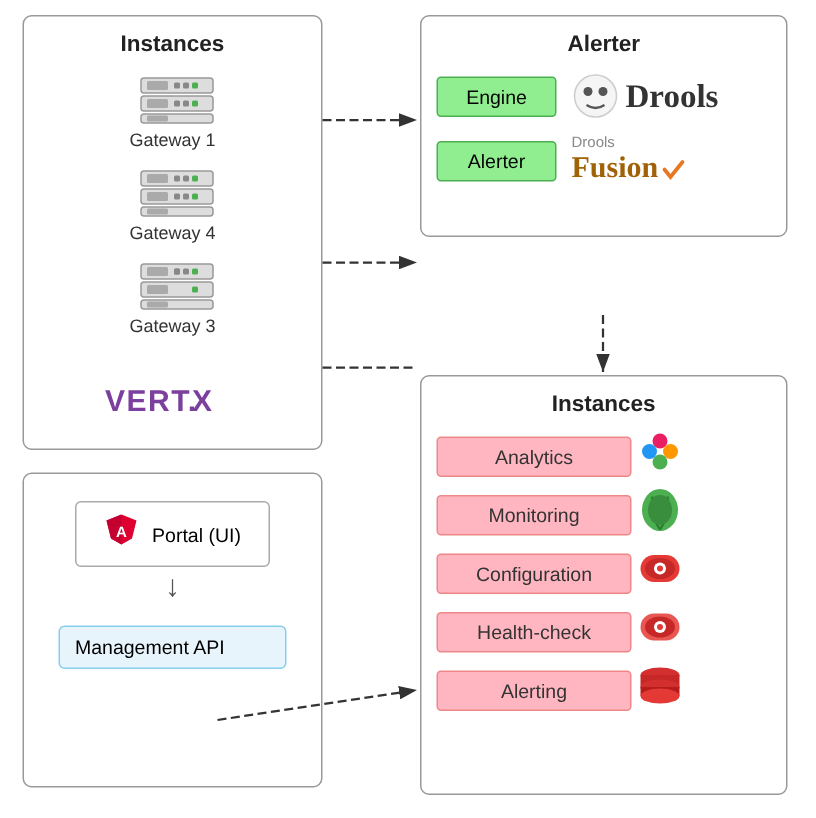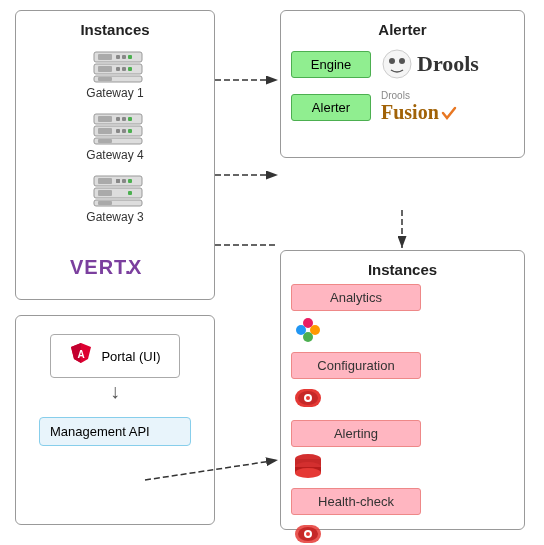--- a/index.html
+++ b/index.html
@@ -144,24 +144,23 @@
     .repository-box {
       left: 280px;
       top: 250px;
       width: 245px;
       height: 280px;
       padding: 10px;
     }
 
     .repo-row {
       display: flex;
-      align-items: flex-start;
+      align-items: flex-end;
       margin: 5px 0;
       gap: 2px;
-      flex-direction: column;
     }
 
     .repo-btn {
       background: #FFB6C1;
       border: 1px solid #e88;
       border-radius: 3px;
       padding: 5px 0;
       font-size: 13px;
       width: 130px;
       text-align: center;
@@ -334,52 +333,62 @@
       <div class="repo-btn">Analytics</div>
 
       <svg width="34" height="34" viewBox="0 0 34 34">
         <circle cx="17" cy="10" r="5" fill="#E91E63"></circle>
         <circle cx="24" cy="17" r="5" fill="#FF9800"></circle>
         <circle cx="17" cy="24" r="5" fill="#4CAF50"></circle>
         <circle cx="10" cy="17" r="5" fill="#2196F3"></circle>
       </svg>
     </div>
 
+    <div class="repo-row">
+      <div class="repo-btn">Monitoring</div>
+
+      <svg width="34" height="34" viewBox="0 0 34 34">
+        <ellipse cx="17" cy="17" rx="12" ry="14" fill="#4CAF50"></ellipse>
+        <path d="M17 30 Q10 20 12 8" stroke="#2E7D32" stroke-width="1.5" fill="none"></path>
+        <path d="M17 30 Q24 20 22 8" stroke="#2E7D32" stroke-width="1.5" fill="none"></path>
+        <ellipse cx="17" cy="17" rx="8" ry="10" fill="#388E3C"></ellipse>
+      </svg>
+    </div>
 
     <div class="repo-row">
       <div class="repo-btn">Configuration</div>
 
       <svg width="34" height="34" viewBox="0 0 34 34">
         <rect x="4" y="8" width="26" height="18" rx="9" fill="#E53935"></rect>
+        <ellipse cx="17" cy="17" rx="10" ry="7" fill="#C62828"></ellipse>
+        <circle cx="17" cy="17" r="4" fill="#fff"></circle>
+        <circle cx="17" cy="17" r="2" fill="#E53935"></circle>
+      </svg>
+    </div>
+
+    <div class="repo-row">
+      <div class="repo-btn">Health-check</div>
+
+      <svg width="34" height="34" viewBox="0 0 34 34">
+        <rect x="4" y="8" width="26" height="18" rx="9" fill="#E53935" opacity="0.85"></rect>
         <ellipse cx="17" cy="17" rx="10" ry="7" fill="#C62828"></ellipse>
         <circle cx="17" cy="17" r="4" fill="#fff"></circle>
         <circle cx="17" cy="17" r="2" fill="#E53935"></circle>
       </svg>
     </div>
 
     <div class="repo-row">
       <div class="repo-btn">Alerting</div>
 
       <svg width="34" height="34" viewBox="0 0 34 34">
         <ellipse cx="17" cy="10" rx="13" ry="5" fill="#D32F2F"></ellipse>
         <rect x="4" y="10" width="26" height="8" fill="#C62828"></rect>
         <ellipse cx="17" cy="18" rx="13" ry="5" fill="#D32F2F"></ellipse>
         <rect x="4" y="18" width="26" height="6" fill="#B71C1C"></rect>
         <ellipse cx="17" cy="24" rx="13" ry="5" fill="#E53935"></ellipse>
-      </svg>
-    </div>
-
-    <div class="repo-row">
-      <div class="repo-btn">Health-check</div>
-
-      <svg width="34" height="34" viewBox="0 0 34 34">
-        <rect x="4" y="8" width="26" height="18" rx="9" fill="#E53935" opacity="0.85"></rect>
-        <ellipse cx="17" cy="17" rx="10" ry="7" fill="#C62828"></ellipse>
-        <circle cx="17" cy="17" r="4" fill="#fff"></circle>
-        <circle cx="17" cy="17" r="2" fill="#E53935"></circle>
       </svg>
     </div>
   </div>
 
   <svg class="arrows-svg">
     <defs>
       <marker id="arrowhead" markerWidth="8" markerHeight="6" refX="8" refY="3" orient="auto">
         <polygon points="0 0, 8 3, 0 6" fill="#333"></polygon>
       </marker>
       <marker id="arrowhead-dashed" markerWidth="8" markerHeight="6" refX="8" refY="3" orient="auto">

